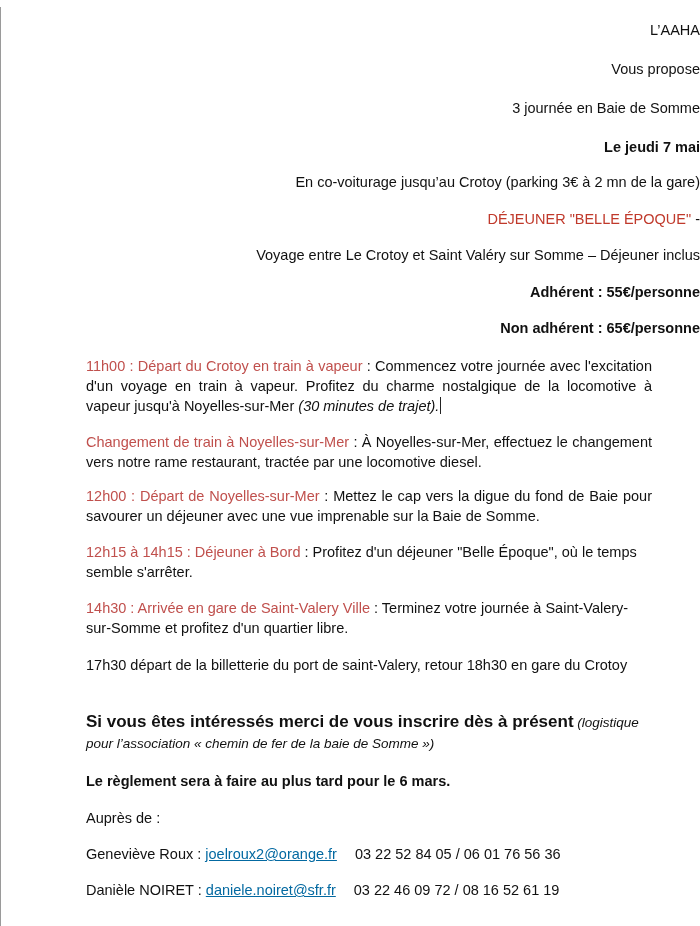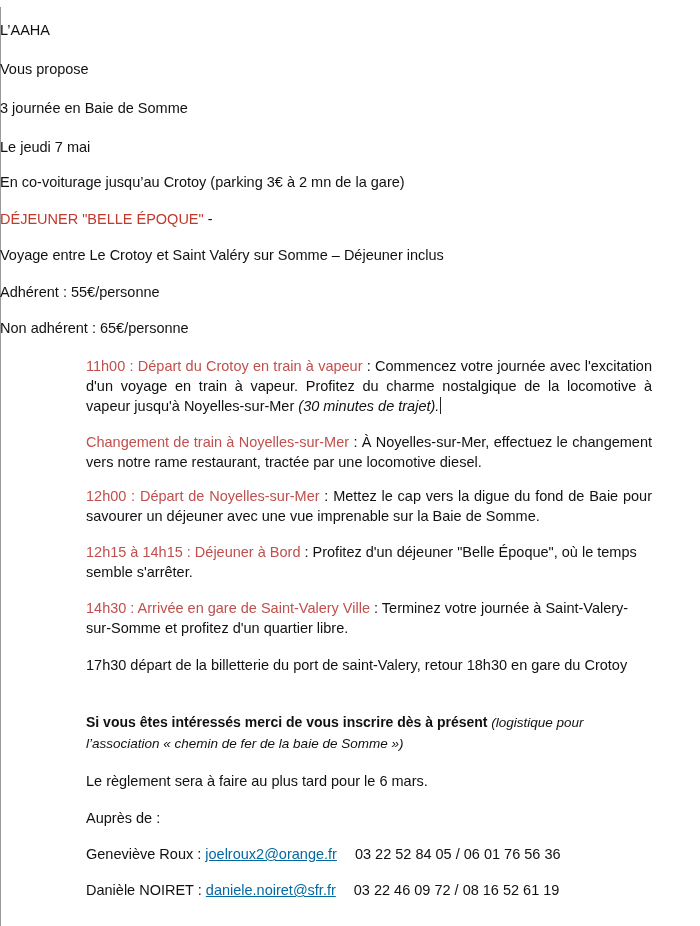--- a/index.html
+++ b/index.html
@@ -1,26 +1,26 @@
 <!DOCTYPE html>
 <html><head>
 <meta charset="utf-8">
 <style>
   html, body { margin: 0; padding: 0; background: #ffffff; }
   body { width: 700px; height: 926px; position: relative; overflow: hidden;
          font-family: "Liberation Sans", "DejaVu Sans", sans-serif; color: #111; }
   .edge { position: absolute; left: 0; top: 7px; width: 1px; height: 919px; background: #9a9a9a; }
-  .c { position: absolute; left: 0; width: 700px; text-align: left; font-size: 14.5px; white-space: nowrap; }
-  .b { font-weight: normal; }
+  .c { position: absolute; left: 0; width: 700px; text-align: right; font-size: 14.5px; white-space: nowrap; }
+  .b { font-weight: bold; }
   .red { color: #c0392b; }
   .p { position: absolute; left: 86px; width: 566px; font-size: 14.5px; line-height: 20px; text-align: justify; }
   .p.nj { text-align: left; }
   .sect-red { color: #c0504d; }
   .cursor { display: inline-block; width: 1px; height: 17px; background: #222; vertical-align: -3px; margin-left: 1px; }
-  .big { font-size: 14px; font-weight: bold; }
+  .big { font-size: 17px; font-weight: bold; }
   .it { font-style: italic; }
   a.mail { color: #0369a1; text-decoration: underline; }
   .row { position: absolute; left: 86px; font-size: 14.5px; white-space: nowrap; }
   .phone { margin-left: 18px; }
 </style>
 </head>
 <body>
 
 <div class="edge"></div>
 

